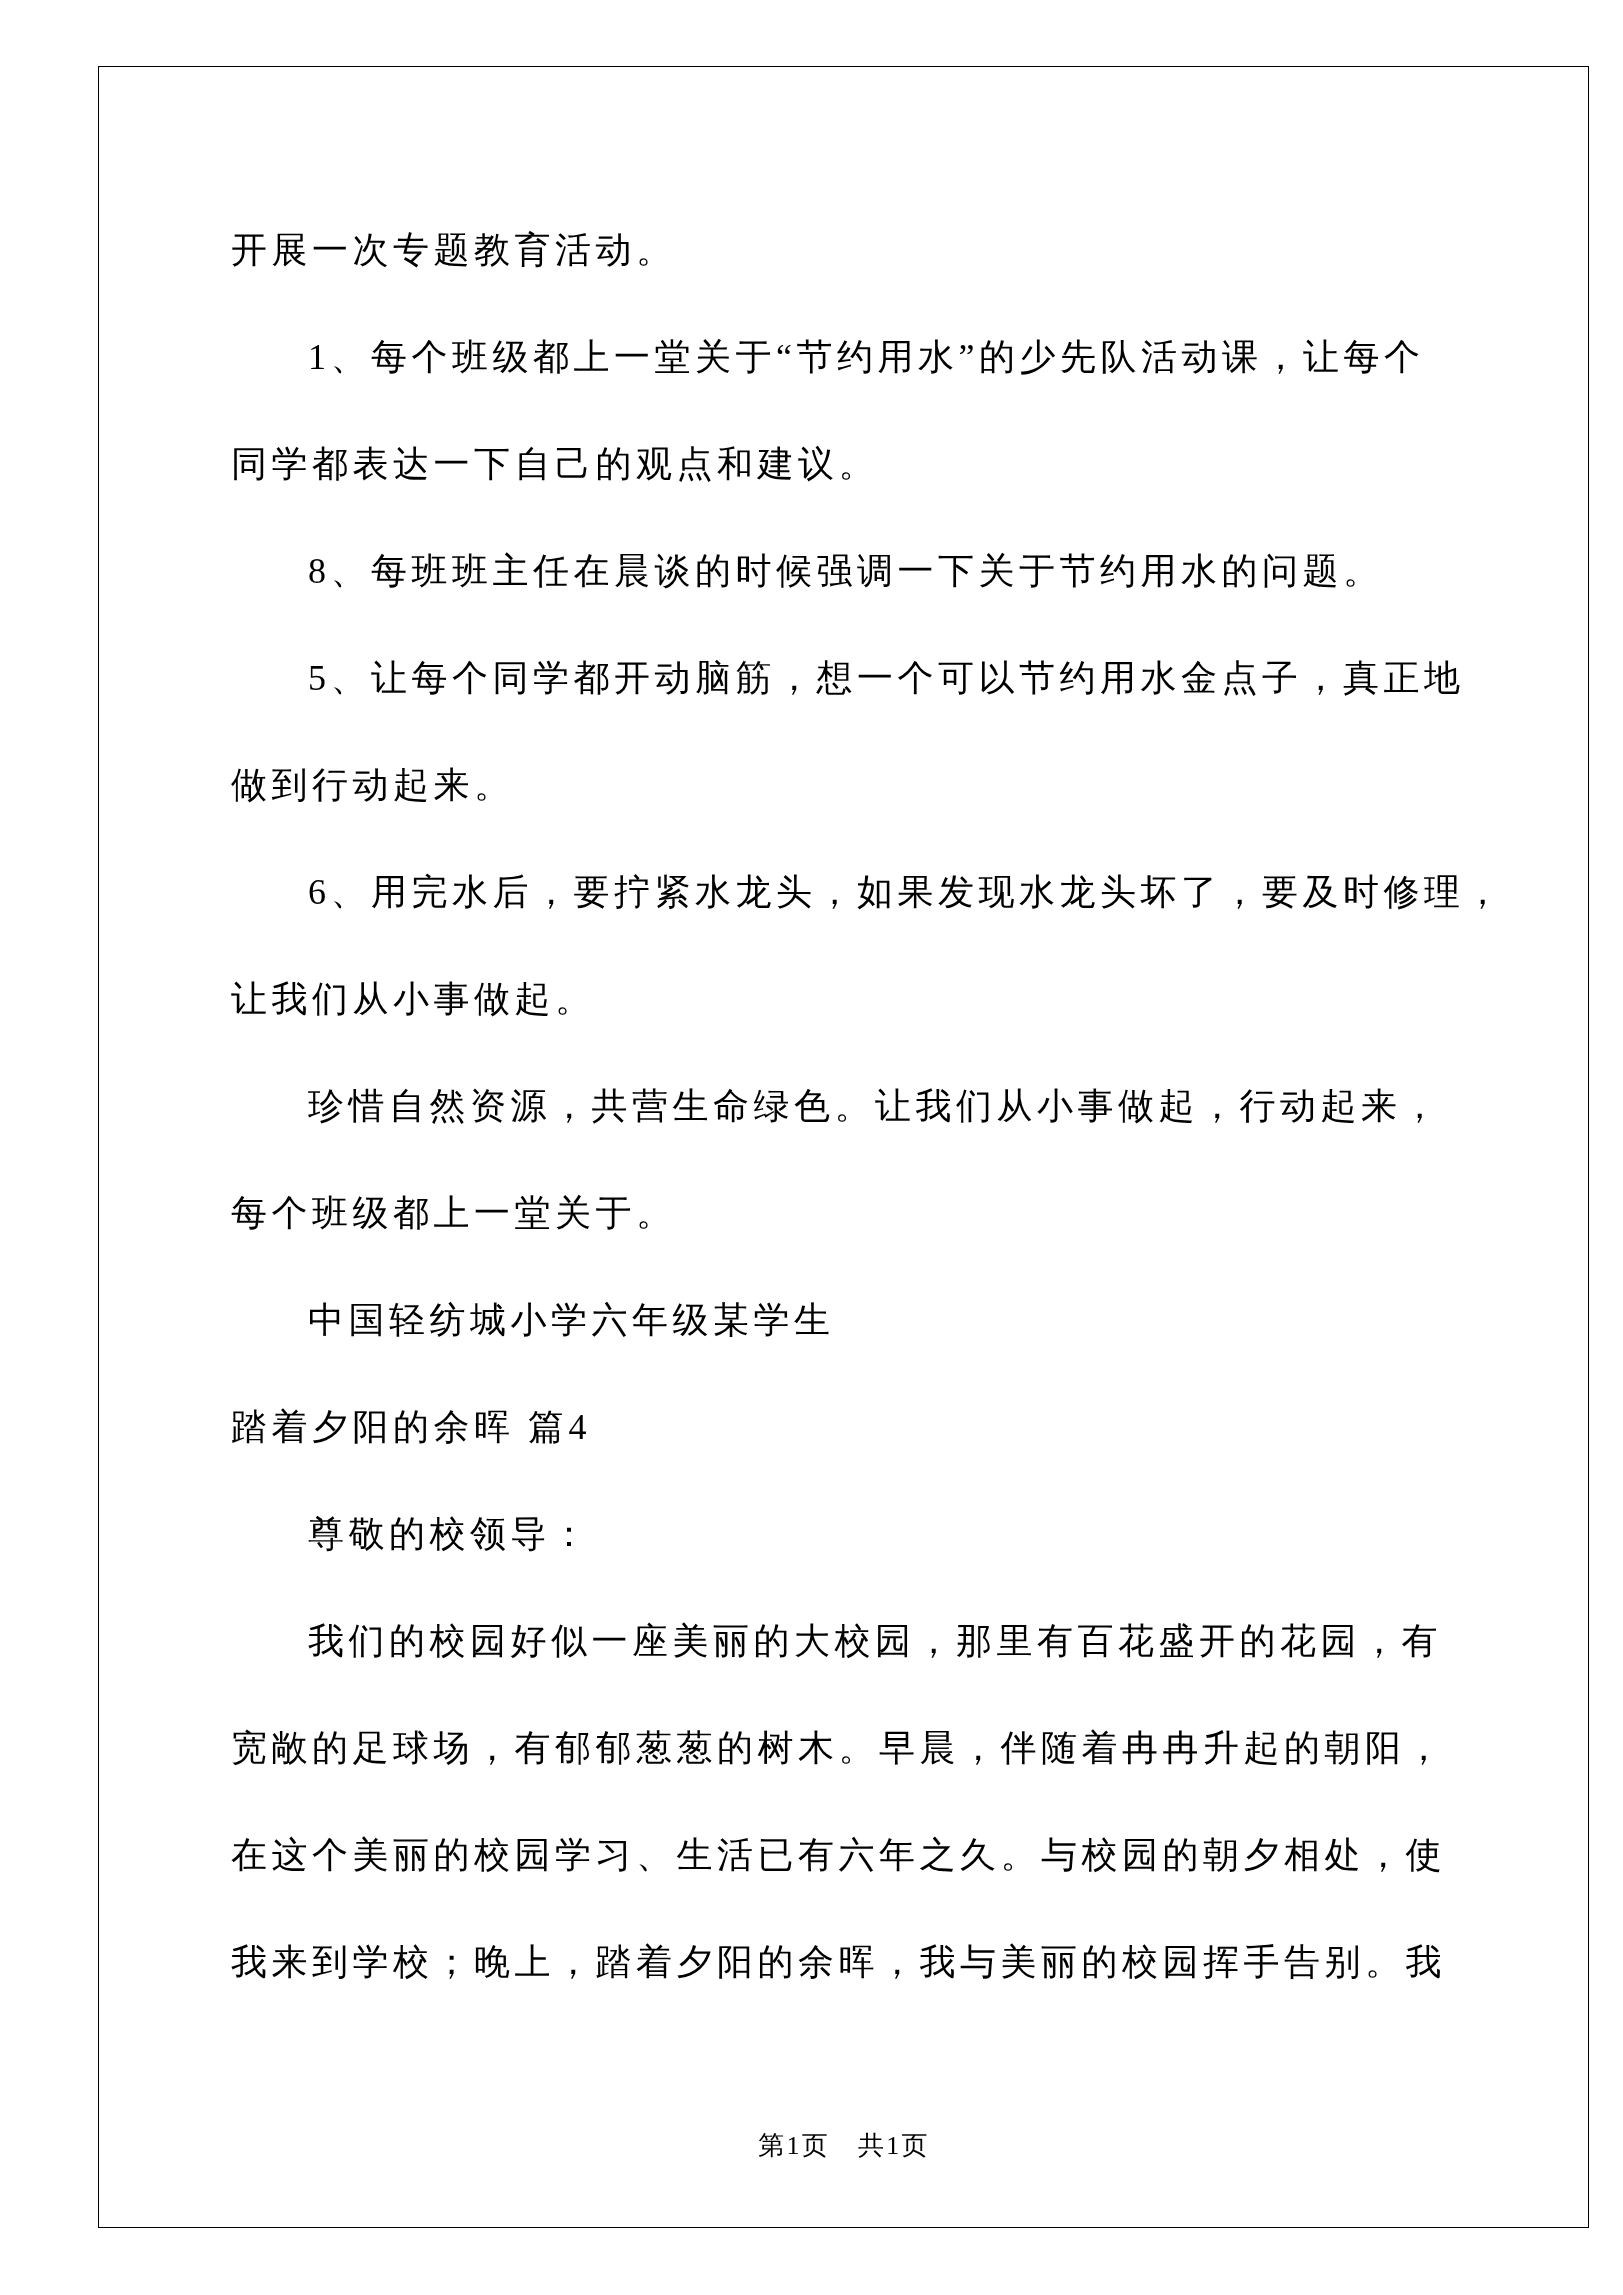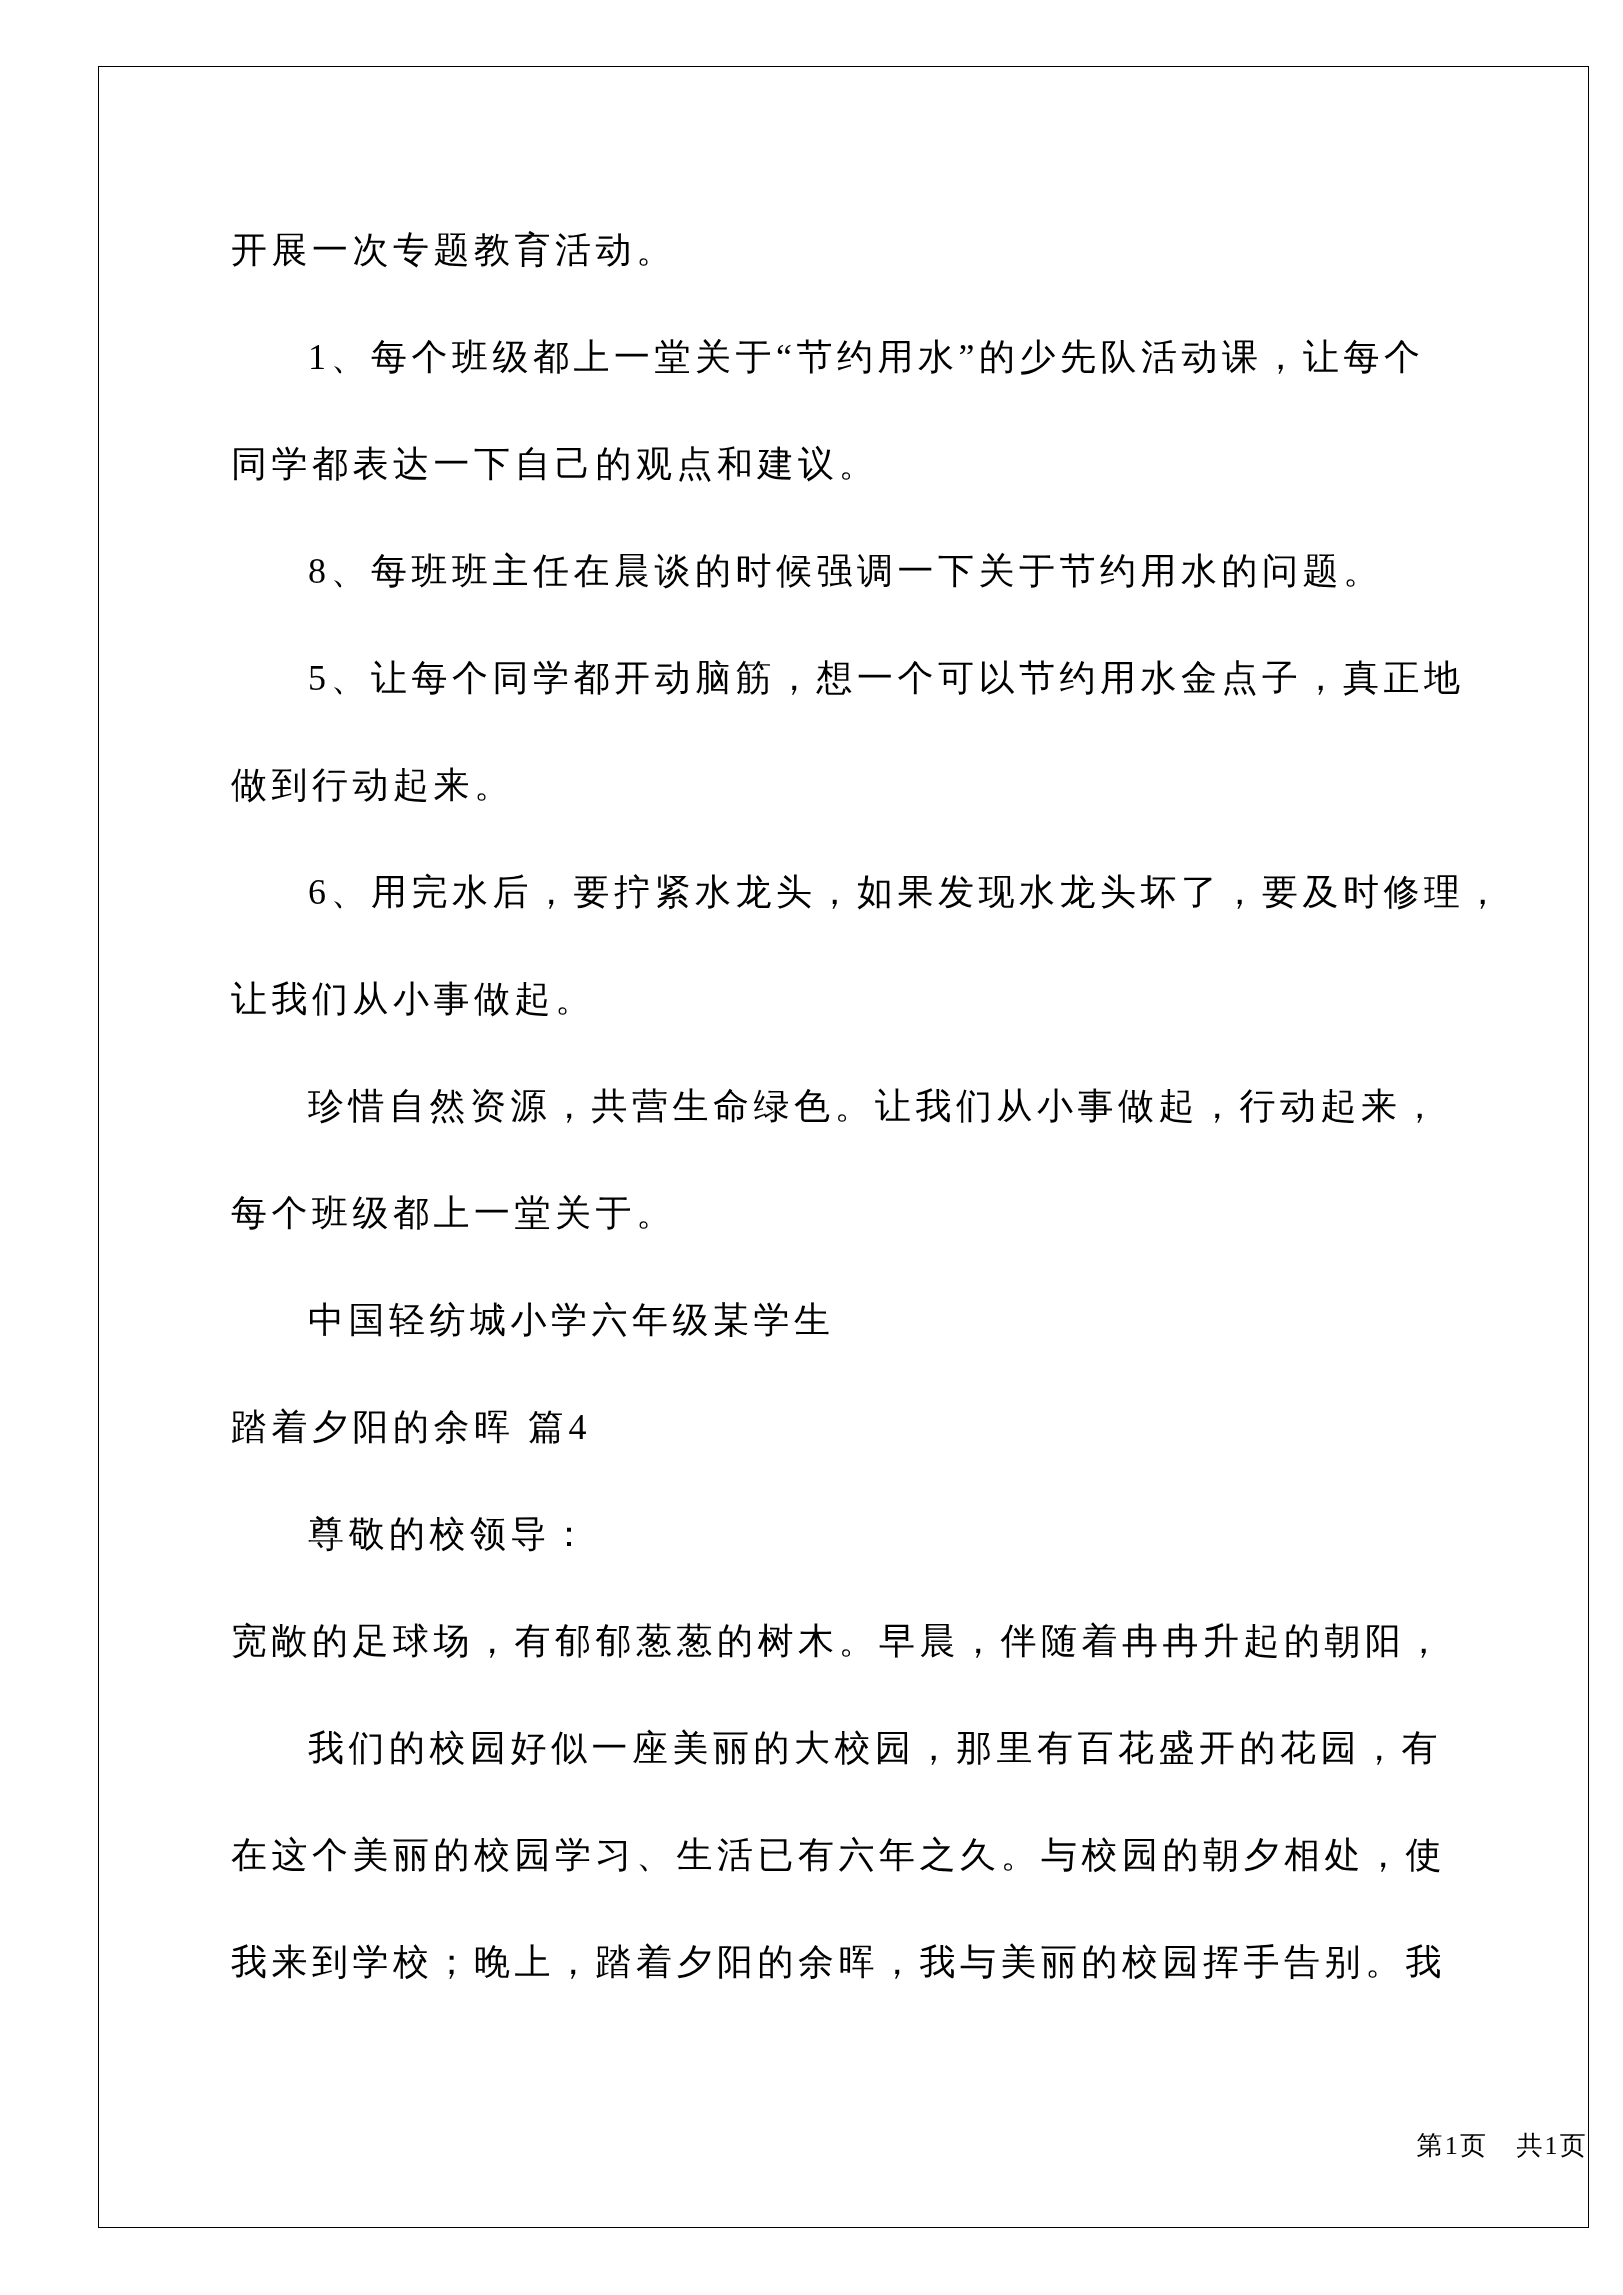--- a/index.html
+++ b/index.html
@@ -42,21 +42,21 @@
   .line.indent {
     padding-left: 77px;
   }
   .page-footer {
     position: absolute;
     left: 68px;
     top: 2115px;
     width: 1488px;
     height: 62px;
     line-height: 62px;
-    text-align: right;
+    text-align: center;
     font-size: 26px;
     letter-spacing: 2.2px;
     white-space: pre;
   }
 </style>
 </head>
 <body>
 
 <div class="page">
   <div class="page-border"></div>
@@ -68,21 +68,21 @@
     <div class="line indent">8、每班班主任在晨谈的时候强调一下关于节约用水的问题。</div>
     <div class="line indent">5、让每个同学都开动脑筋，想一个可以节约用水金点子，真正地</div>
     <div class="line">做到行动起来。</div>
     <div class="line indent">6、用完水后，要拧紧水龙头，如果发现水龙头坏了，要及时修理，</div>
     <div class="line">让我们从小事做起。</div>
     <div class="line indent">珍惜自然资源，共营生命绿色。让我们从小事做起，行动起来，</div>
     <div class="line">每个班级都上一堂关于。</div>
     <div class="line indent">中国轻纺城小学六年级某学生</div>
     <div class="line">踏着夕阳的余晖 篇4</div>
     <div class="line indent">尊敬的校领导：</div>
+    <div class="line indent">我们的校园好似一座美丽的大校园，那里有百花盛开的花园，有</div>
     <div class="line">宽敞的足球场，有郁郁葱葱的树木。早晨，伴随着冉冉升起的朝阳，</div>
-    <div class="line indent">我们的校园好似一座美丽的大校园，那里有百花盛开的花园，有</div>
     <div class="line">在这个美丽的校园学习、生活已有六年之久。与校园的朝夕相处，使</div>
     <div class="line">我来到学校；晚上，踏着夕阳的余晖，我与美丽的校园挥手告别。我</div>
   </div>
 
   <div class="page-footer">第1页　共1页</div>
 </div>
 
 
 </body></html>

